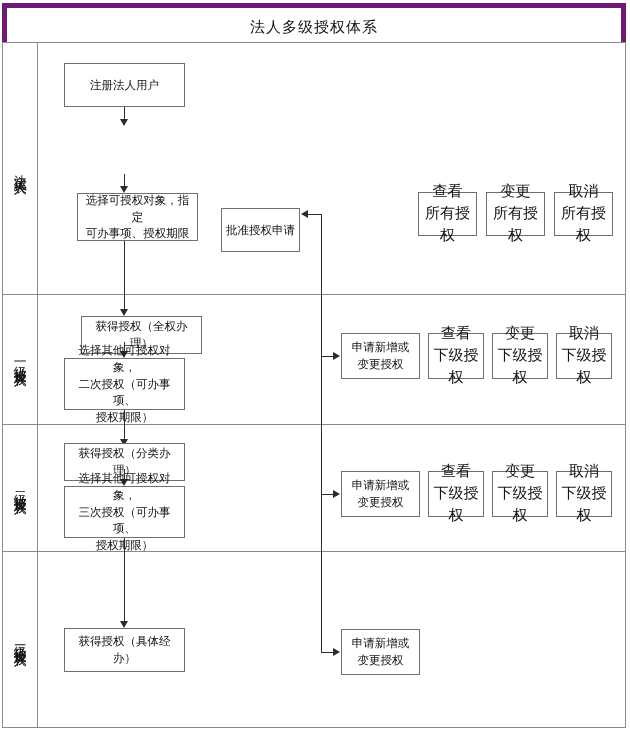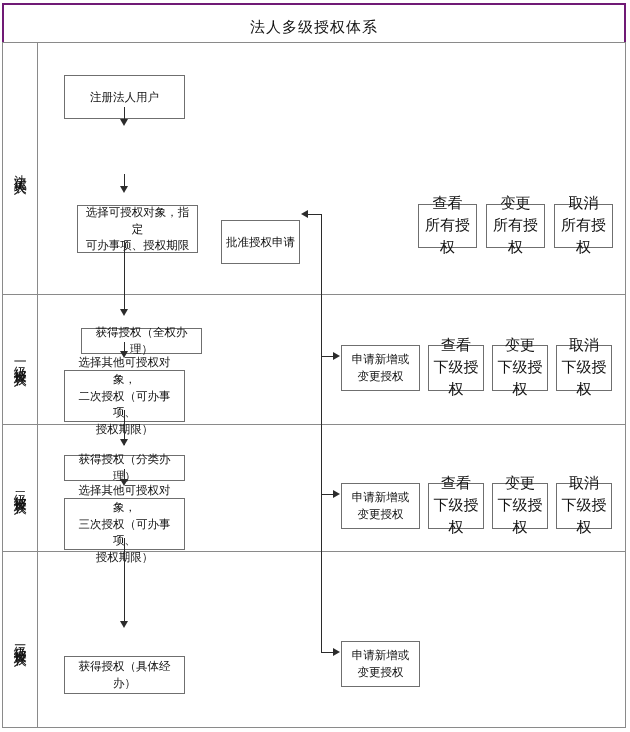--- a/index.html
+++ b/index.html
@@ -19,21 +19,21 @@
     overflow: hidden;
   }
 
   
   .frame-title {
     position: absolute;
     left: 2px;
     top: 3px;
     width: 624px;
     height: 48px;
-    border: 2px solid #701a75;
+    border: 5px solid #701a75;
     box-sizing: border-box;
     background: #ffffff;
   }
   .frame-title .t {
     position: absolute;
     left: 0; right: 0;
     top: 50%;
     transform: translateY(-50%);
     text-align: center;
     font-size: 15px;
@@ -91,22 +91,21 @@
     box-sizing: border-box;
     border: 1px solid #6f6f6f;
     background: #ffffff;
     display: flex;
     align-items: center;
     justify-content: center;
     text-align: center;
     font-size: 11.5px;
     line-height: 1.45;
     color: #111;
-    padding: 12px 3px;
-    margin-top: 12px;
+    padding: 18px 3px;
   }
   .box.small { font-size: 15px; }
 
   
   .vline {
     position: absolute;
     width: 1px;
     background: #2b2b2b;
   }
   .hline {
@@ -218,21 +217,21 @@
   <div class="box small" style="left:428px;top:471px;width:56px;height:46px;">查看<br>下级授权</div>
   <div class="box small" style="left:492px;top:471px;width:56px;height:46px;">变更<br>下级授权</div>
   <div class="box small" style="left:556px;top:471px;width:56px;height:46px;">取消<br>下级授权</div>
 
   <div class="hline" style="left:322px;top:494px;width:12px;"></div>
   <div class="arrow-right" style="left:333px;top:490px;"></div>
 
   <div class="vline" style="left:124px;top:538px;height:88px;"></div>
   <div class="arrow-down" style="left:120px;top:621px;"></div>
 
-  <div class="box" style="left:64px;top:644px;width:121px;height:38px;">获得授权（具体经办）</div>
+  <div class="box" style="left:64px;top:628px;width:121px;height:44px;">获得授权（具体经办）</div>
 
   <div class="box" style="left:341px;top:629px;width:79px;height:46px;">申请新增或<br>变更授权</div>
 
   <div class="hline" style="left:322px;top:652px;width:12px;"></div>
   <div class="arrow-right" style="left:333px;top:648px;"></div>
 
   <div class="vline" style="left:321px;top:214px;height:439px;"></div>
 
 </div>
 

